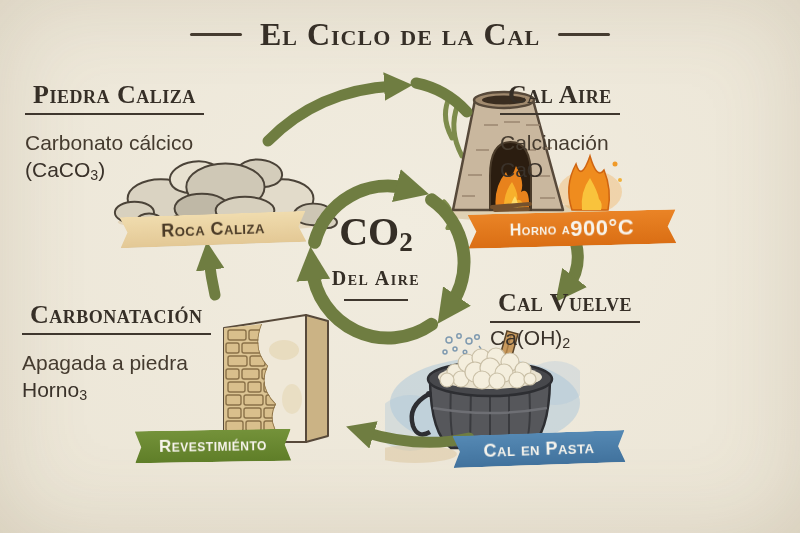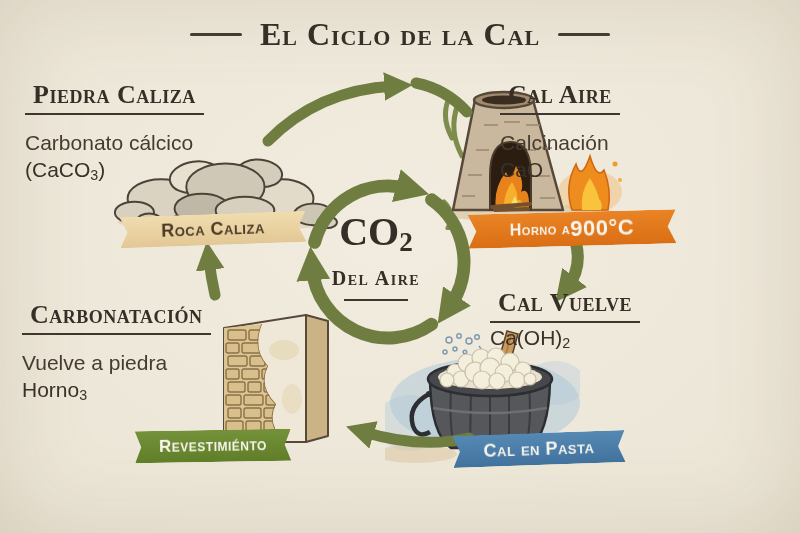--- a/index.html
+++ b/index.html
@@ -75,21 +75,21 @@
   </div>
 
   <div class="stage" id="blk-calviva">
     <h2>Cal Aire</h2>
     <div class="desc">Calcinación</div>
     <div class="formula"><span>CaO</span><span class="sub"></span><span></span></div>
   </div>
 
   <div class="stage" id="blk-carbonatacion">
     <h2>Carbonatación</h2>
-    <div class="desc">Vuelve a piedra</div>
+    <div class="desc">Apagada a piedra</div>
     <div class="formula"><span>Horno</span><span class="sub">3</span><span></span></div>
   </div>
 
   <div class="stage" id="blk-calapagada">
     <h2>Cal Vuelve</h2>
     <div class="formula"><span>Ca(OH)</span><span class="sub">2</span><span></span></div>
   </div>
 
   <div class="center-label">
     <div class="co2"><span>CO</span><span class="sub">2</span></div>

